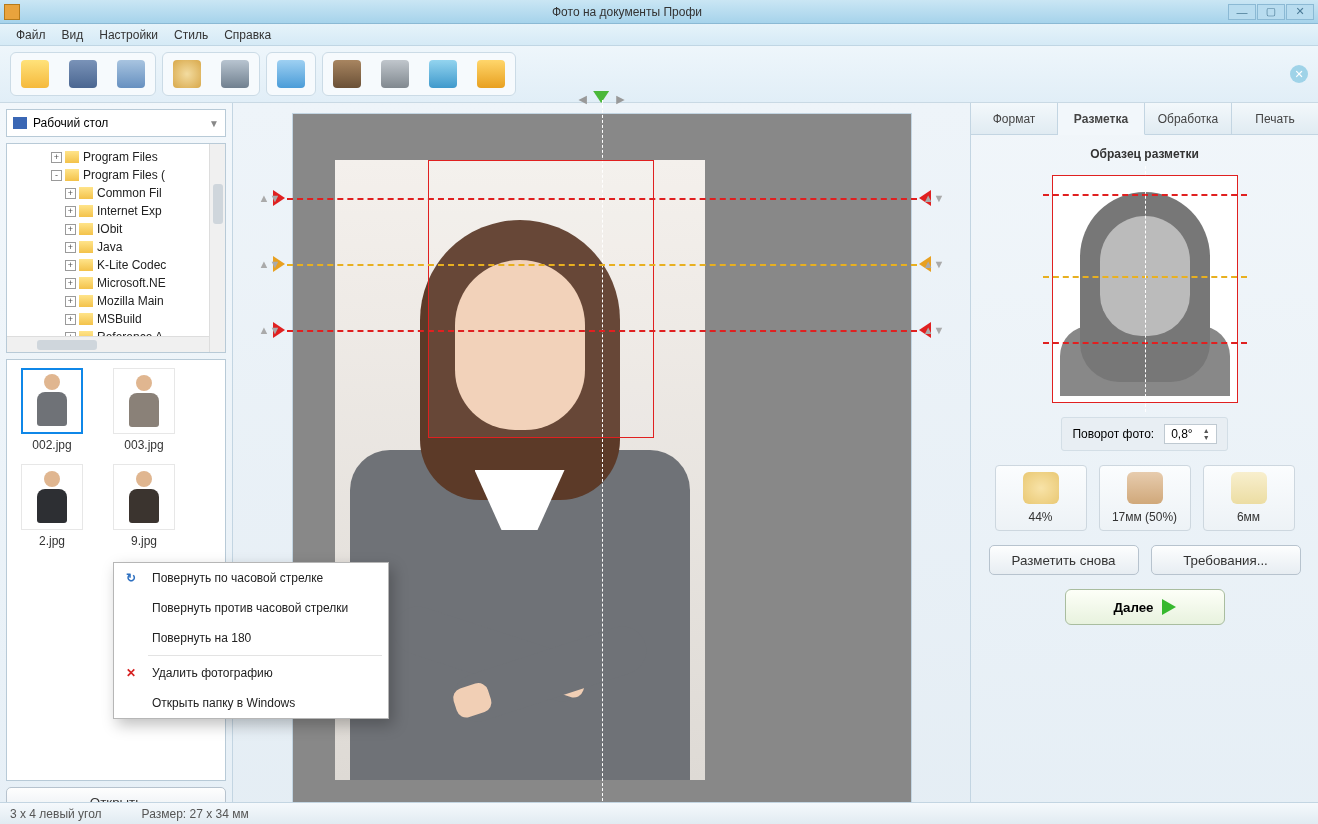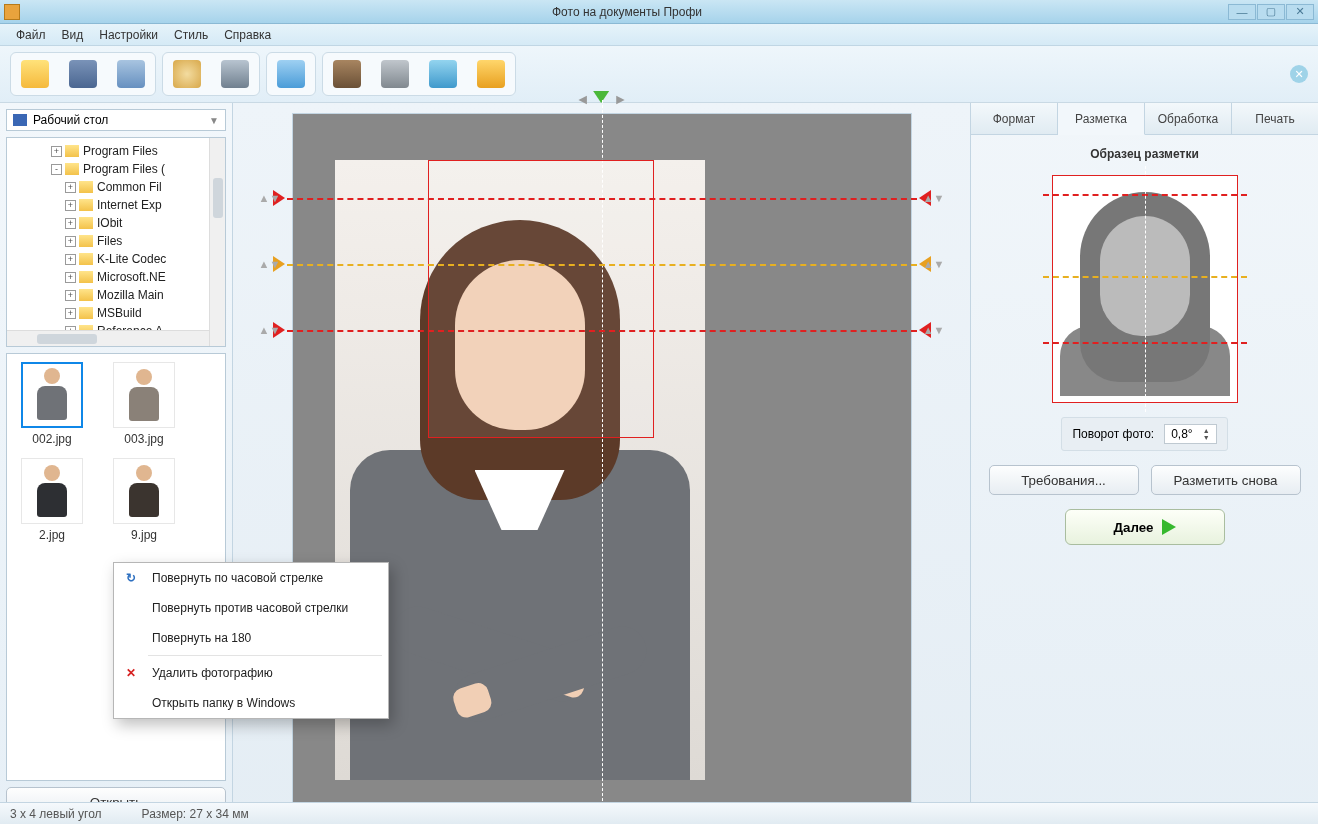--- a/index.html
+++ b/index.html
@@ -31,21 +31,21 @@
 .ico-video { background: linear-gradient(#c0c6cc, #80888f); }
 .ico-home { background: linear-gradient(#93d4ef, #3f99cc); }
 .ico-cart { background: linear-gradient(#ffd66b, #e8a020); }
 .toolbar-close { margin-left: auto; width: 18px; height: 18px; border-radius: 9px; background: #9fd3e8; color: #fff; display:flex;align-items:center;justify-content:center; font-size:11px;}
 
 
 .client { display: flex; height: 756px; }
 
 
 .left { width: 233px; background: linear-gradient(#f2f7fb, #e6eff6); border-right: 1px solid #c3d5e2; display: flex; flex-direction: column; padding: 6px; gap: 6px; }
-.path-combo { height: 22px; border: 1px solid #b8cad7; background: #fff; display: flex; align-items: center; padding: 0 6px; }
+.path-combo { height: 28px; border: 1px solid #b8cad7; background: #fff; display: flex; align-items: center; padding: 0 6px; }
 .path-combo .monitor-icon { width: 14px; height: 12px; background: #3a67b5; margin-right: 6px; }
 .path-combo .dd { margin-left: auto; color: #888; font-size: 10px; }
 .tree-pane { height: 210px; border: 1px solid #b8cad7; background: #fff; overflow: hidden; position: relative; }
 .tree-inner { padding: 4px 2px; }
 .tree-row { display: flex; align-items: center; height: 18px; white-space: nowrap; }
 .tree-indent { display: inline-block; width: 14px; }
 .tree-toggle { width: 11px; height: 11px; border: 1px solid #9a9a9a; color: #555; font-size: 9px; line-height: 9px; text-align: center; margin-right: 3px; cursor: default; }
 .folder-icon { width: 14px; height: 12px; background: linear-gradient(#ffe48a, #f3c24a); margin-right: 4px; }
 .tree-label { color: #222; }
 .tree-scroll-h { position: absolute; left: 0; right: 16px; bottom: 0; height: 16px; background: #f0f0f0; border-top: 1px solid #ddd; }
@@ -97,21 +97,21 @@
 .tri-left-red{border-top:8px solid transparent;border-bottom:8px solid transparent;border-right:12px solid #e02020;}
 .tri-right-yel{border-top:8px solid transparent;border-bottom:8px solid transparent;border-left:12px solid #e8a020;}
 .tri-left-yel{border-top:8px solid transparent;border-bottom:8px solid transparent;border-right:12px solid #e8a020;}
 .mini-gray-arr{ color:#aaa; font-size:11px; position:absolute;}
 
 
 .right { width: 348px; background: linear-gradient(#f1f6fa, #e5eef5); border-left: 1px solid #c3d5e2; display:flex; flex-direction:column; }
 .tabstrip { display:flex; height:32px; border-bottom:1px solid #c3d5e2; background:#e6eff6; }
 .tab { flex:1; display:flex; align-items:center; justify-content:center; border-right:1px solid #c3d5e2; color:#444; background: linear-gradient(#f3f8fb,#e0ebf2); cursor:default;}
 .tab:last-child{border-right:none;}
-.tab.active { background:#f2f7fb; font-weight:normal; border-bottom:1px solid #f2f7fb; margin-bottom:-1px;}
+.tab.active { background:#f2f7fb; font-weight:bold; border-bottom:1px solid #f2f7fb; margin-bottom:-1px;}
 .right-body { padding: 12px; display:flex; flex-direction:column; align-items:center; gap:14px;}
 .sample-title { font-weight:bold; color:#333; }
 .sample-box { width:186px; height:228px; border:1px solid #e02020; position:relative; background:#fff;}
 .sample-inner { position:absolute; inset:6px; overflow:hidden;}
 .ghost-person .hair{width:130px;height:190px;background:#777;top:10px;}
 .ghost-person .face{width:90px;height:120px;background:#bbb;top:34px;}
 .ghost-person .torso{width:170px;height:70px;background:#888;border-radius:30px 30px 0 0;}
 .sample-box .gl{position:absolute;left:-10px;right:-10px;border-top:2px dashed;}
 .sample-box .gl.r1{top:18px;border-color:#e02020;}
 .sample-box .gl.y1{top:100px;border-color:#e8b020;}
@@ -264,21 +264,21 @@
             <span class="folder-icon"></span>
             <span class="tree-label">IObit</span>
           </div>
           <div class="tree-row">
             <span class="tree-indent"></span>
             <span class="tree-indent"></span>
             <span class="tree-indent"></span>
             <span class="tree-indent"></span>
             <span class="tree-toggle">+</span>
             <span class="folder-icon"></span>
-            <span class="tree-label">Files</span>
+            <span class="tree-label">Java</span>
           </div>
           <div class="tree-row">
             <span class="tree-indent"></span>
             <span class="tree-indent"></span>
             <span class="tree-indent"></span>
             <span class="tree-indent"></span>
             <span class="tree-toggle">+</span>
             <span class="folder-icon"></span>
             <span class="tree-label">K-Lite Codec</span>
           </div>
@@ -444,24 +444,38 @@
         <span>Поворот фото:</span>
         <div class="spin-box">
           <span>0,8°</span>
           <div class="spinners">
               <span>▲</span>
               <span>▼</span>
             </div>
         </div>
       </div>
 
+      <div class="metric-row">
+        <div class="metric">
+          <div class="mico head"></div>
+          <div class="mval">44%</div>
+        </div>
+        <div class="metric">
+          <div class="mico ruler"></div>
+          <div class="mval">17мм (50%)</div>
+        </div>
+        <div class="metric">
+          <div class="mico width"></div>
+          <div class="mval">6мм</div>
+        </div>
+      </div>
 
       <div class="btn-row">
+        <button class="wide-btn">Разметить снова</button>
         <button class="wide-btn">Требования...</button>
-        <button class="wide-btn">Разметить снова</button>
       </div>
 
       <button class="next-btn">
         <span>Далее</span>
         <div class="next-arrow"></div>
       </button>
     </div>
   </div>
 </div>
 

